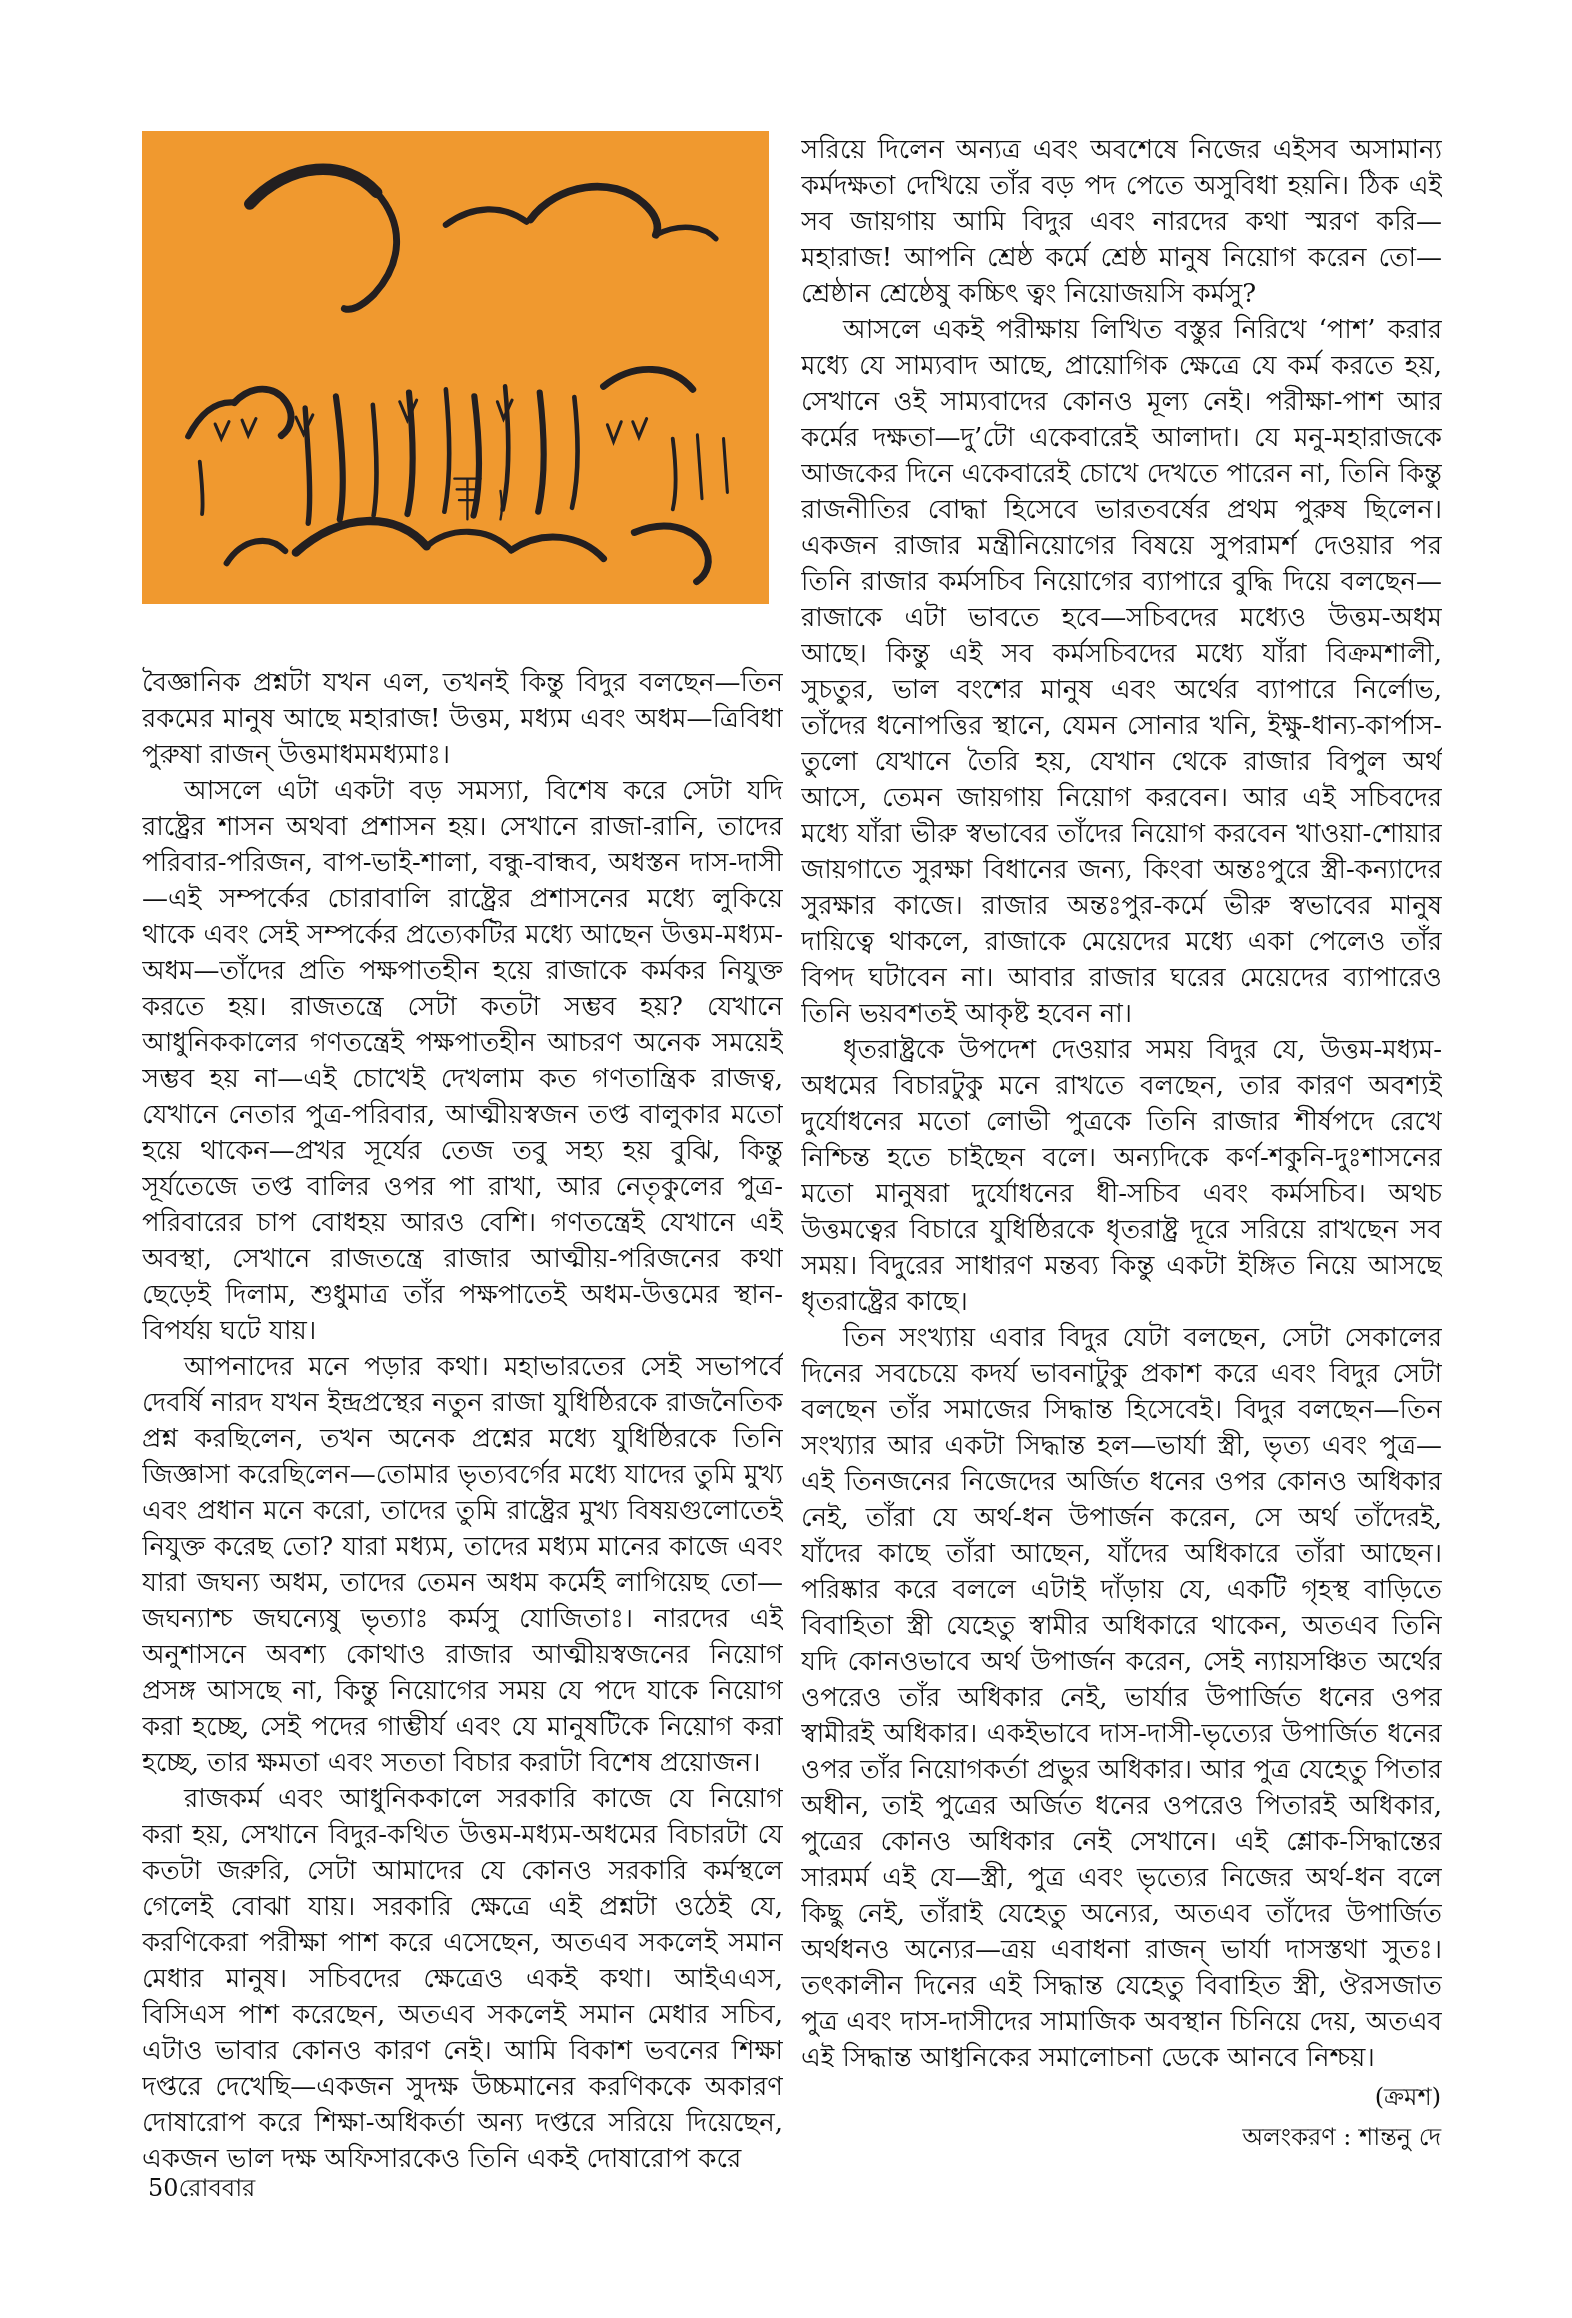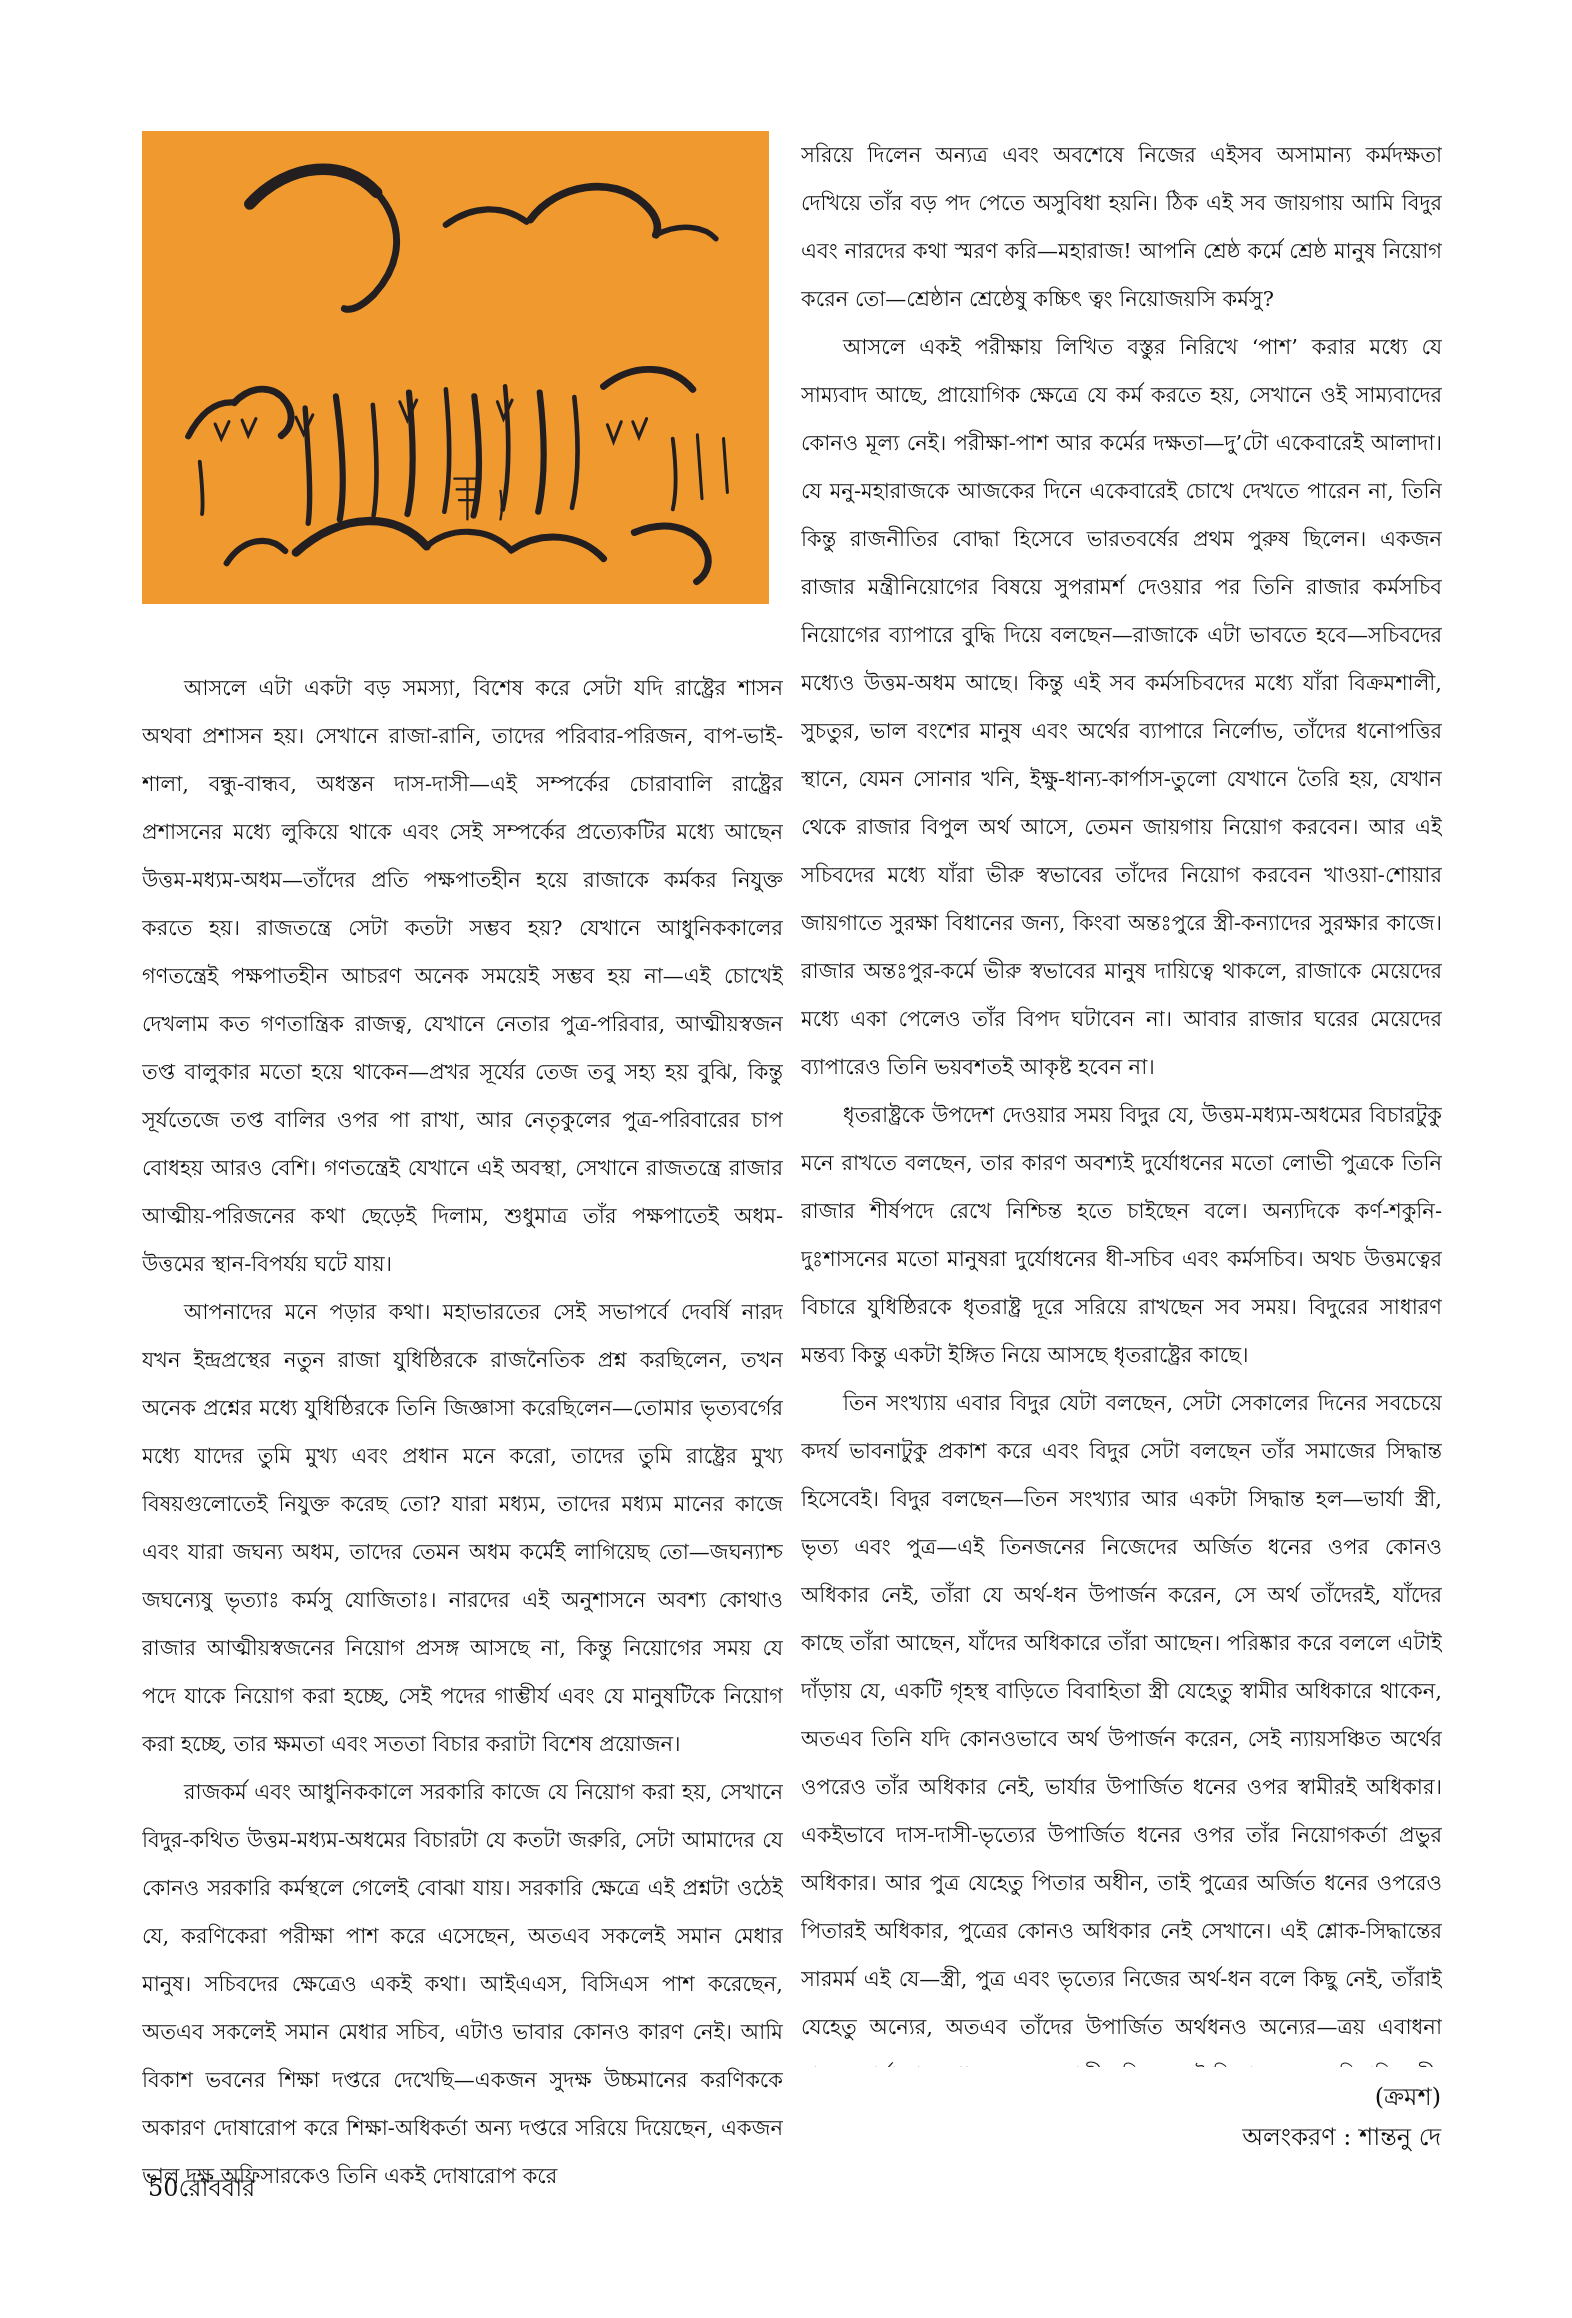--- a/index.html
+++ b/index.html
@@ -12,21 +12,21 @@
     overflow:hidden;
   }
   .illustration{
     position:absolute;left:142px;top:131px;
     width:627px;height:473px;
     background:#F0992F;
   }
   .illustration svg{display:block;width:100%;height:100%;}
   .col{
     position:absolute;width:641px;
-    font-size:21px;line-height:48px;
+    font-size:26px;line-height:36px;
     text-align:justify;
     overflow:hidden;
   }
   .col-left{left:142px;top:664px;height:1543px;}
   .col-right{left:801px;top:131px;height:1936px;}
   .para{margin:0;}
   .para.indent{text-indent:42px;}
   .footer-left{
     position:absolute;left:148px;top:2169px;
     font-size:24px;
@@ -87,20 +87,21 @@
 
       <path d="M110 562 C130 530 165 524 186 546" stroke-width="8"></path>
       <path d="M200 548 C260 495 330 495 370 540" stroke-width="11"></path>
       <path d="M370 540 C400 514 450 514 480 545" stroke-width="8"></path>
       <path d="M480 545 C520 518 570 524 600 556" stroke-width="9"></path>
       <path d="M640 522 C680 505 716 515 731 540 C741 558 736 576 721 586" stroke-width="9"></path>
     </svg>
   </div>
 
   <div class="col col-left">
+      <p class="para">বৈজ্ঞানিক প্রশ্নটা যখন এল, তখনই কিন্তু বিদুর বলছেন—তিন রকমের মানুষ আছে মহারাজ! উত্তম, মধ্যম এবং অধম—ত্রিবিধা পুরুষা রাজন্ উত্তমাধমমধ্যমাঃ।</p>
       <p class="para indent">আসলে এটা একটা বড় সমস্যা, বিশেষ করে সেটা যদি রাষ্ট্রের শাসন অথবা প্রশাসন হয়। সেখানে রাজা-রানি, তাদের পরিবার-পরিজন, বাপ-ভাই-শালা, বন্ধু-বান্ধব, অধস্তন দাস-দাসী—এই সম্পর্কের চোরাবালি রাষ্ট্রের প্রশাসনের মধ্যে লুকিয়ে থাকে এবং সেই সম্পর্কের প্রত্যেকটির মধ্যে আছেন উত্তম-মধ্যম-অধম—তাঁদের প্রতি পক্ষপাতহীন হয়ে রাজাকে কর্মকর নিযুক্ত করতে হয়। রাজতন্ত্রে সেটা কতটা সম্ভব হয়? যেখানে আধুনিককালের গণতন্ত্রেই পক্ষপাতহীন আচরণ অনেক সময়েই সম্ভব হয় না—এই চোখেই দেখলাম কত গণতান্ত্রিক রাজত্ব, যেখানে নেতার পুত্র-পরিবার, আত্মীয়স্বজন তপ্ত বালুকার মতো হয়ে থাকেন—প্রখর সূর্যের তেজ তবু সহ্য হয় বুঝি, কিন্তু সূর্যতেজে তপ্ত বালির ওপর পা রাখা, আর নেতৃকুলের পুত্র-পরিবারের চাপ বোধহয় আরও বেশি। গণতন্ত্রেই যেখানে এই অবস্থা, সেখানে রাজতন্ত্রে রাজার আত্মীয়-পরিজনের কথা ছেড়েই দিলাম, শুধুমাত্র তাঁর পক্ষপাতেই অধম-উত্তমের স্থান-বিপর্যয় ঘটে যায়।</p>
       <p class="para indent">আপনাদের মনে পড়ার কথা। মহাভারতের সেই সভাপর্বে দেবর্ষি নারদ যখন ইন্দ্রপ্রস্থের নতুন রাজা যুধিষ্ঠিরকে রাজনৈতিক প্রশ্ন করছিলেন, তখন অনেক প্রশ্নের মধ্যে যুধিষ্ঠিরকে তিনি জিজ্ঞাসা করেছিলেন—তোমার ভৃত্যবর্গের মধ্যে যাদের তুমি মুখ্য এবং প্রধান মনে করো, তাদের তুমি রাষ্ট্রের মুখ্য বিষয়গুলোতেই নিযুক্ত করেছ তো? যারা মধ্যম, তাদের মধ্যম মানের কাজে এবং যারা জঘন্য অধম, তাদের তেমন অধম কর্মেই লাগিয়েছ তো—জঘন্যাশ্চ জঘন্যেষু ভৃত্যাঃ কর্মসু যোজিতাঃ। নারদের এই অনুশাসনে অবশ্য কোথাও রাজার আত্মীয়স্বজনের নিয়োগ প্রসঙ্গ আসছে না, কিন্তু নিয়োগের সময় যে পদে যাকে নিয়োগ করা হচ্ছে, সেই পদের গাম্ভীর্য এবং যে মানুষটিকে নিয়োগ করা হচ্ছে, তার ক্ষমতা এবং সততা বিচার করাটা বিশেষ প্রয়োজন।</p>
       <p class="para indent">রাজকর্ম এবং আধুনিককালে সরকারি কাজে যে নিয়োগ করা হয়, সেখানে বিদুর-কথিত উত্তম-মধ্যম-অধমের বিচারটা যে কতটা জরুরি, সেটা আমাদের যে কোনও সরকারি কর্মস্থলে গেলেই বোঝা যায়। সরকারি ক্ষেত্রে এই প্রশ্নটা ওঠেই যে, করণিকেরা পরীক্ষা পাশ করে এসেছেন, অতএব সকলেই সমান মেধার মানুষ। সচিবদের ক্ষেত্রেও একই কথা। আইএএস, বিসিএস পাশ করেছেন, অতএব সকলেই সমান মেধার সচিব, এটাও ভাবার কোনও কারণ নেই। আমি বিকাশ ভবনের শিক্ষা দপ্তরে দেখেছি—একজন সুদক্ষ উচ্চমানের করণিককে অকারণ দোষারোপ করে শিক্ষা-অধিকর্তা অন্য দপ্তরে সরিয়ে দিয়েছেন, একজন ভাল দক্ষ অফিসারকেও তিনি একই দোষারোপ করে</p>
     </div>
 
   <div class="col col-right">
       <p class="para">সরিয়ে দিলেন অন্যত্র এবং অবশেষে নিজের এইসব অসামান্য কর্মদক্ষতা দেখিয়ে তাঁর বড় পদ পেতে অসুবিধা হয়নি। ঠিক এই সব জায়গায় আমি বিদুর এবং নারদের কথা স্মরণ করি—মহারাজ! আপনি শ্রেষ্ঠ কর্মে শ্রেষ্ঠ মানুষ নিয়োগ করেন তো—শ্রেষ্ঠান শ্রেষ্ঠেষু কচ্চিৎ ত্বং নিয়োজয়সি কর্মসু?</p>
       <p class="para indent">আসলে একই পরীক্ষায় লিখিত বস্তুর নিরিখে ‘পাশ’ করার মধ্যে যে সাম্যবাদ আছে, প্রায়োগিক ক্ষেত্রে যে কর্ম করতে হয়, সেখানে ওই সাম্যবাদের কোনও মূল্য নেই। পরীক্ষা-পাশ আর কর্মের দক্ষতা—দু’টো একেবারেই আলাদা। যে মনু-মহারাজকে আজকের দিনে একেবারেই চোখে দেখতে পারেন না, তিনি কিন্তু রাজনীতির বোদ্ধা হিসেবে ভারতবর্ষের প্রথম পুরুষ ছিলেন। একজন রাজার মন্ত্রীনিয়োগের বিষয়ে সুপরামর্শ দেওয়ার পর তিনি রাজার কর্মসচিব নিয়োগের ব্যাপারে বুদ্ধি দিয়ে বলছেন—রাজাকে এটা ভাবতে হবে—সচিবদের মধ্যেও উত্তম-অধম আছে। কিন্তু এই সব কর্মসচিবদের মধ্যে যাঁরা বিক্রমশালী, সুচতুর, ভাল বংশের মানুষ এবং অর্থের ব্যাপারে নির্লোভ, তাঁদের ধনোপত্তির স্থানে, যেমন সোনার খনি, ইক্ষু-ধান্য-কার্পাস-তুলো যেখানে তৈরি হয়, যেখান থেকে রাজার বিপুল অর্থ আসে, তেমন জায়গায় নিয়োগ করবেন। আর এই সচিবদের মধ্যে যাঁরা ভীরু স্বভাবের তাঁদের নিয়োগ করবেন খাওয়া-শোয়ার জায়গাতে সুরক্ষা বিধানের জন্য, কিংবা অন্তঃপুরে স্ত্রী-কন্যাদের সুরক্ষার কাজে। রাজার অন্তঃপুর-কর্মে ভীরু স্বভাবের মানুষ দায়িত্বে থাকলে, রাজাকে মেয়েদের মধ্যে একা পেলেও তাঁর বিপদ ঘটাবেন না। আবার রাজার ঘরের মেয়েদের ব্যাপারেও তিনি ভয়বশতই আকৃষ্ট হবেন না।</p>
       <p class="para indent">ধৃতরাষ্ট্রকে উপদেশ দেওয়ার সময় বিদুর যে, উত্তম-মধ্যম-অধমের বিচারটুকু মনে রাখতে বলছেন, তার কারণ অবশ্যই দুর্যোধনের মতো লোভী পুত্রকে তিনি রাজার শীর্ষপদে রেখে নিশ্চিন্ত হতে চাইছেন বলে। অন্যদিকে কর্ণ-শকুনি-দুঃশাসনের মতো মানুষরা দুর্যোধনের ধী-সচিব এবং কর্মসচিব। অথচ উত্তমত্বের বিচারে যুধিষ্ঠিরকে ধৃতরাষ্ট্র দূরে সরিয়ে রাখছেন সব সময়। বিদুরের সাধারণ মন্তব্য কিন্তু একটা ইঙ্গিত নিয়ে আসছে ধৃতরাষ্ট্রের কাছে।</p>
       <p class="para indent">তিন সংখ্যায় এবার বিদুর যেটা বলছেন, সেটা সেকালের দিনের সবচেয়ে কদর্য ভাবনাটুকু প্রকাশ করে এবং বিদুর সেটা বলছেন তাঁর সমাজের সিদ্ধান্ত হিসেবেই। বিদুর বলছেন—তিন সংখ্যার আর একটা সিদ্ধান্ত হল—ভার্যা স্ত্রী, ভৃত্য এবং পুত্র—এই তিনজনের নিজেদের অর্জিত ধনের ওপর কোনও অধিকার নেই, তাঁরা যে অর্থ-ধন উপার্জন করেন, সে অর্থ তাঁদেরই, যাঁদের কাছে তাঁরা আছেন, যাঁদের অধিকারে তাঁরা আছেন। পরিষ্কার করে বললে এটাই দাঁড়ায় যে, একটি গৃহস্থ বাড়িতে বিবাহিতা স্ত্রী যেহেতু স্বামীর অধিকারে থাকেন, অতএব তিনি যদি কোনওভাবে অর্থ উপার্জন করেন, সেই ন্যায়সঞ্চিত অর্থের ওপরেও তাঁর অধিকার নেই, ভার্যার উপার্জিত ধনের ওপর স্বামীরই অধিকার। একইভাবে দাস-দাসী-ভৃত্যের উপার্জিত ধনের ওপর তাঁর নিয়োগকর্তা প্রভুর অধিকার। আর পুত্র যেহেতু পিতার অধীন, তাই পুত্রের অর্জিত ধনের ওপরেও পিতারই অধিকার, পুত্রের কোনও অধিকার নেই সেখানে। এই শ্লোক-সিদ্ধান্তের সারমর্ম এই যে—স্ত্রী, পুত্র এবং ভৃত্যের নিজের অর্থ-ধন বলে কিছু নেই, তাঁরাই যেহেতু অন্যের, অতএব তাঁদের উপার্জিত অর্থধনও অন্যের—ত্রয় এবাধনা রাজন্ ভার্যা দাসস্তথা সুতঃ। তৎকালীন দিনের এই সিদ্ধান্ত যেহেতু বিবাহিত স্ত্রী, ঔরসজাত পুত্র এবং দাস-দাসীদের সামাজিক অবস্থান চিনিয়ে দেয়, অতএব এই সিদ্ধান্ত আধুনিকের সমালোচনা ডেকে আনবে নিশ্চয়।</p>

